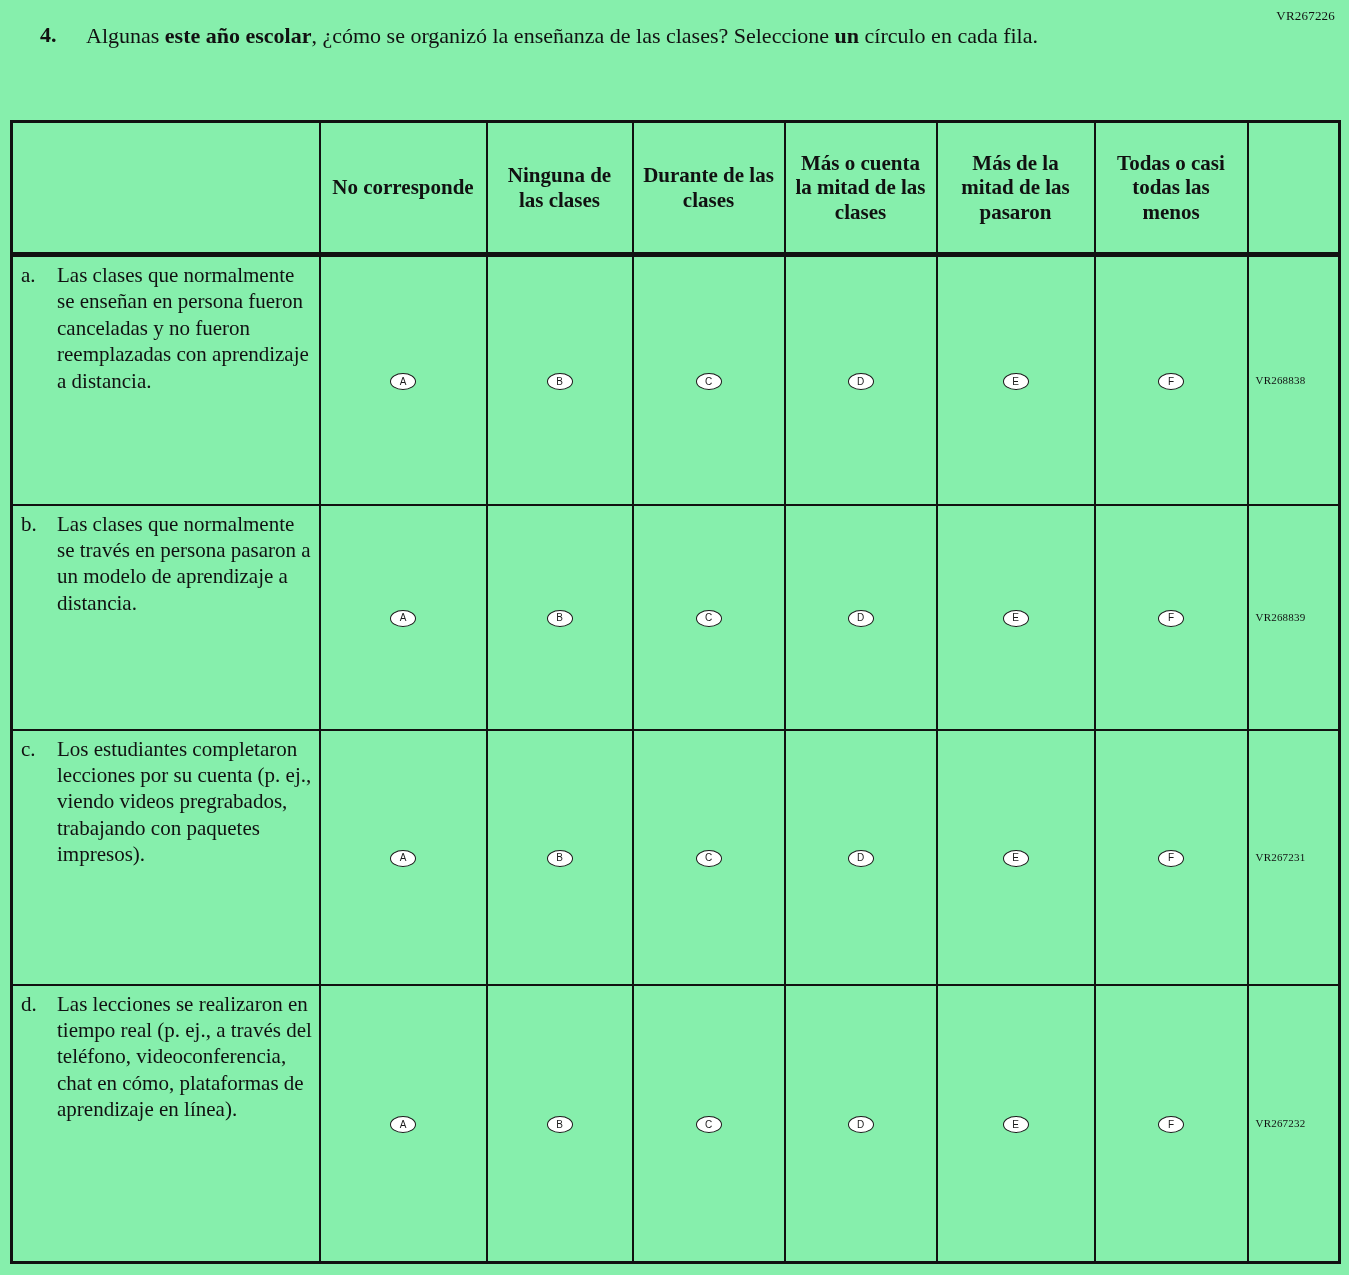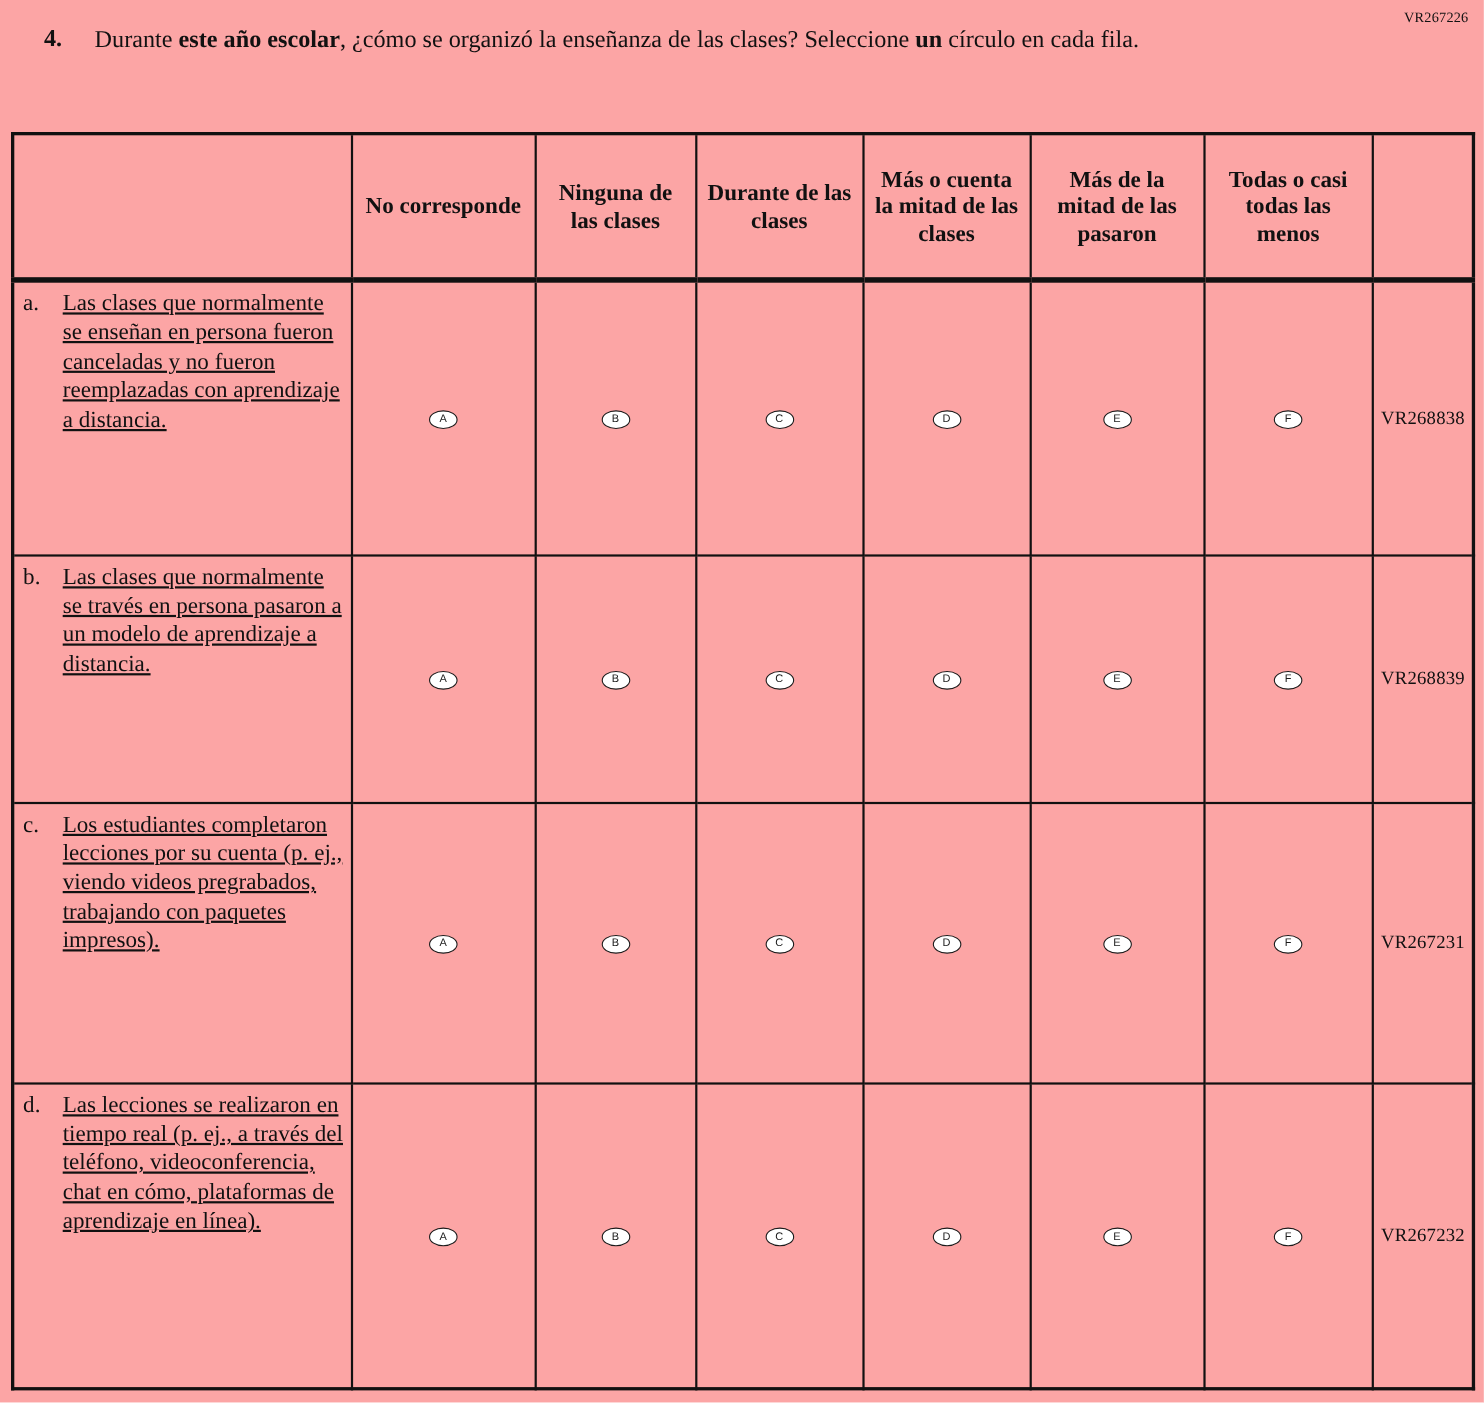--- a/index.html
+++ b/index.html
@@ -5,21 +5,21 @@
   * { margin: 0; padding: 0; box-sizing: border-box; }
   html, body {
     background: #ffffff;
     font-family: "Liberation Serif", "DejaVu Serif", serif;
     color: #111111;
   }
   .page {
     position: relative;
     width: 1349px;
     height: 1275px;
-    background: #fca5a5;
+    background: #86efac;
     overflow: hidden;
   }
   .top-code {
     position: absolute;
     top: 8px;
     right: 14px;
     font-size: 13px;
     letter-spacing: 0.2px;
   }
   .question {
@@ -69,21 +69,21 @@
     vertical-align: top;
     padding: 5px 4px 5px 8px;
     font-size: 21px;
     line-height: 1.26;
   }
   .stmt-inner { display: flex; }
   .row-letter {
     flex: 0 0 36px;
     font-size: 21px;
   }
-  .stmt-text { flex: 1 1 auto; text-decoration: underline; }
+  .stmt-text { flex: 1 1 auto; }
 
   td.bubble-cell {
     text-align: center;
     vertical-align: middle;
   }
   .bubble {
     display: inline-flex;
     align-items: center;
     justify-content: center;
     width: 26px;
@@ -94,39 +94,39 @@
     cursor: pointer;
   }
   .bubble span {
     font-family: "Liberation Sans", "DejaVu Sans", sans-serif;
     font-size: 10px;
     line-height: 1;
     color: #1a1a1a;
   }
   td.code-cell {
     vertical-align: middle;
-    font-size: 17px;
+    font-size: 11px;
     padding-left: 7px;
     letter-spacing: 0.2px;
   }
   tr.row-a td { height: 250px; }
   tr.row-b td { height: 225px; }
   tr.row-c td { height: 255px; }
   tr.row-d td { height: 278px; }
 </style>
 </head>
 <body>
 
 <div class="page">
 
   <div class="top-code">VR267226</div>
 
   <div class="question">
     <span class="qnum">4.</span>
-    <div class="qtext"><span>Durante </span><b>este año escolar</b><span>, ¿cómo se organizó la enseñanza de las clases? Seleccione </span><b>un</b><span> círculo en cada fila.</span></div>
+    <div class="qtext"><span>Algunas </span><b>este año escolar</b><span>, ¿cómo se organizó la enseñanza de las clases? Seleccione </span><b>un</b><span> círculo en cada fila.</span></div>
   </div>
 
   <table class="grid">
     <colgroup>
       <col style="width:308px">
       <col style="width:167px">
       <col style="width:146px">
       <col style="width:152px">
       <col style="width:152px">
       <col style="width:158px">

